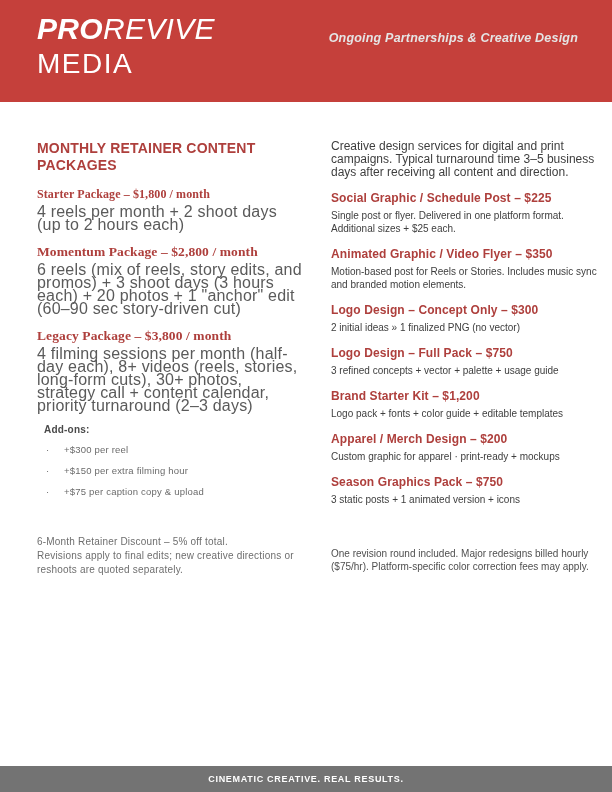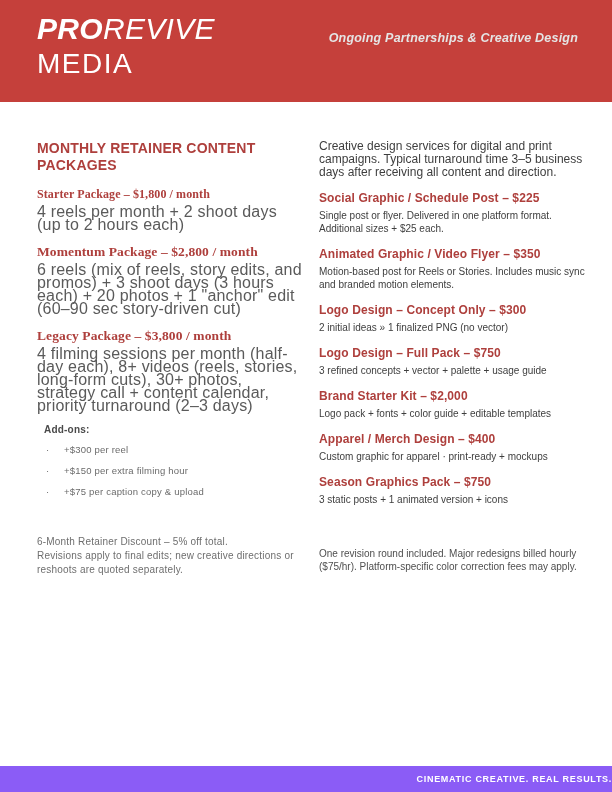--- a/index.html
+++ b/index.html
@@ -13,21 +13,21 @@
   .logo { position:absolute; left:37px; top:14px; color:#ffffff; line-height:1; }
   .logo-line1 { font-size:30px; font-style:italic; letter-spacing:0.3px; }
   .logo-pro { font-weight:bold; }
   .logo-revive { font-weight:normal; }
   .logo-media { font-size:28px; font-weight:normal; letter-spacing:1.5px; margin-top:6px; }
   .tagline {
     position:absolute; right:34px; top:31px; color:#e5e5e5;
     font-size:12.5px; font-weight:bold; font-style:italic; letter-spacing:0.2px;
   }
   
-  .content { position:absolute; top:102px; left:0; width:612px; display:flex; padding:38px 0 0 37px; gap:14px; }
+  .content { position:absolute; top:102px; left:0; width:612px; display:flex; padding:38px 0 0 37px; gap:26px; }
   .col { width:268px; }
   .col-title {
     color:#AE3F3C; font-weight:bold; font-size:14px; line-height:16.5px;
     letter-spacing:0.2px; margin-bottom:14px;
   }
   
   .pkg { margin-bottom:12px; }
   .pkg-name { color:#AE3F3C; font-weight:bold; font-size:12px; line-height:15px; margin-bottom:3px; letter-spacing:0.1px;font-family:Liberation Serif, serif; }
   .pkg-name.lg { font-size:13.5px; line-height:17px; }
   .pkg-desc { color:#5A5A5A; font-size:16px; line-height:13px; letter-spacing:0.2px; }
@@ -38,22 +38,22 @@
   .addon-dot::before { content:"·"; }
   .left-notes { margin-top:37px; color:#6E6E6E; font-size:10px; line-height:14px; letter-spacing:0.2px; }
   
   .r-intro { color:#3E3E3E; font-size:12px; line-height:13px; }
   .svc { margin-top:12px; }
   .svc-name { color:#AE3F3C; font-weight:bold; font-size:12px; line-height:15px; margin-bottom:3px; letter-spacing:0.1px; }
   .svc-desc { color:#3E3E3E; font-size:10px; line-height:13px; }
   .r-note { margin-top:41px; color:#4F4F4F; font-size:10px; line-height:13px; }
   
   .footer {
-    position:absolute; left:0; bottom:0; width:612px; height:26px; background:#8b5cf6;
-    display:flex; align-items:center; justify-content:flex-end;
+    position:absolute; left:0; bottom:0; width:612px; height:26px; background:#737373;
+    display:flex; align-items:center; justify-content:center;
   }
   .footer-text { color:#ffffff; font-size:9px; font-weight:bold; letter-spacing:0.7px; }
 </style>
 </head>
 <body>
 
 <div class="page">
 
   <div class="header">
     <div class="logo">
@@ -116,25 +116,25 @@
       </div>
       <div class="svc">
         <div class="svc-name">Logo Design – Concept Only – $300</div>
         <div class="svc-desc">2 initial ideas » 1 finalized PNG (no vector)</div>
       </div>
       <div class="svc">
         <div class="svc-name">Logo Design – Full Pack – $750</div>
         <div class="svc-desc">3 refined concepts + vector + palette + usage guide</div>
       </div>
       <div class="svc">
-        <div class="svc-name">Brand Starter Kit – $2,000</div>
+        <div class="svc-name">Brand Starter Kit – $1,200</div>
         <div class="svc-desc">Logo pack + fonts + color guide + editable templates</div>
       </div>
       <div class="svc">
-        <div class="svc-name">Apparel / Merch Design – $400</div>
+        <div class="svc-name">Apparel / Merch Design – $200</div>
         <div class="svc-desc">Custom graphic for apparel · print-ready + mockups</div>
       </div>
       <div class="svc">
         <div class="svc-name">Season Graphics Pack – $750</div>
         <div class="svc-desc">3 static posts + 1 animated version + icons</div>
       </div>
 
       <div class="r-note">One revision round included. Major redesigns billed hourly ($75/hr). Platform-specific color correction fees may apply.</div>
     </div>
 

